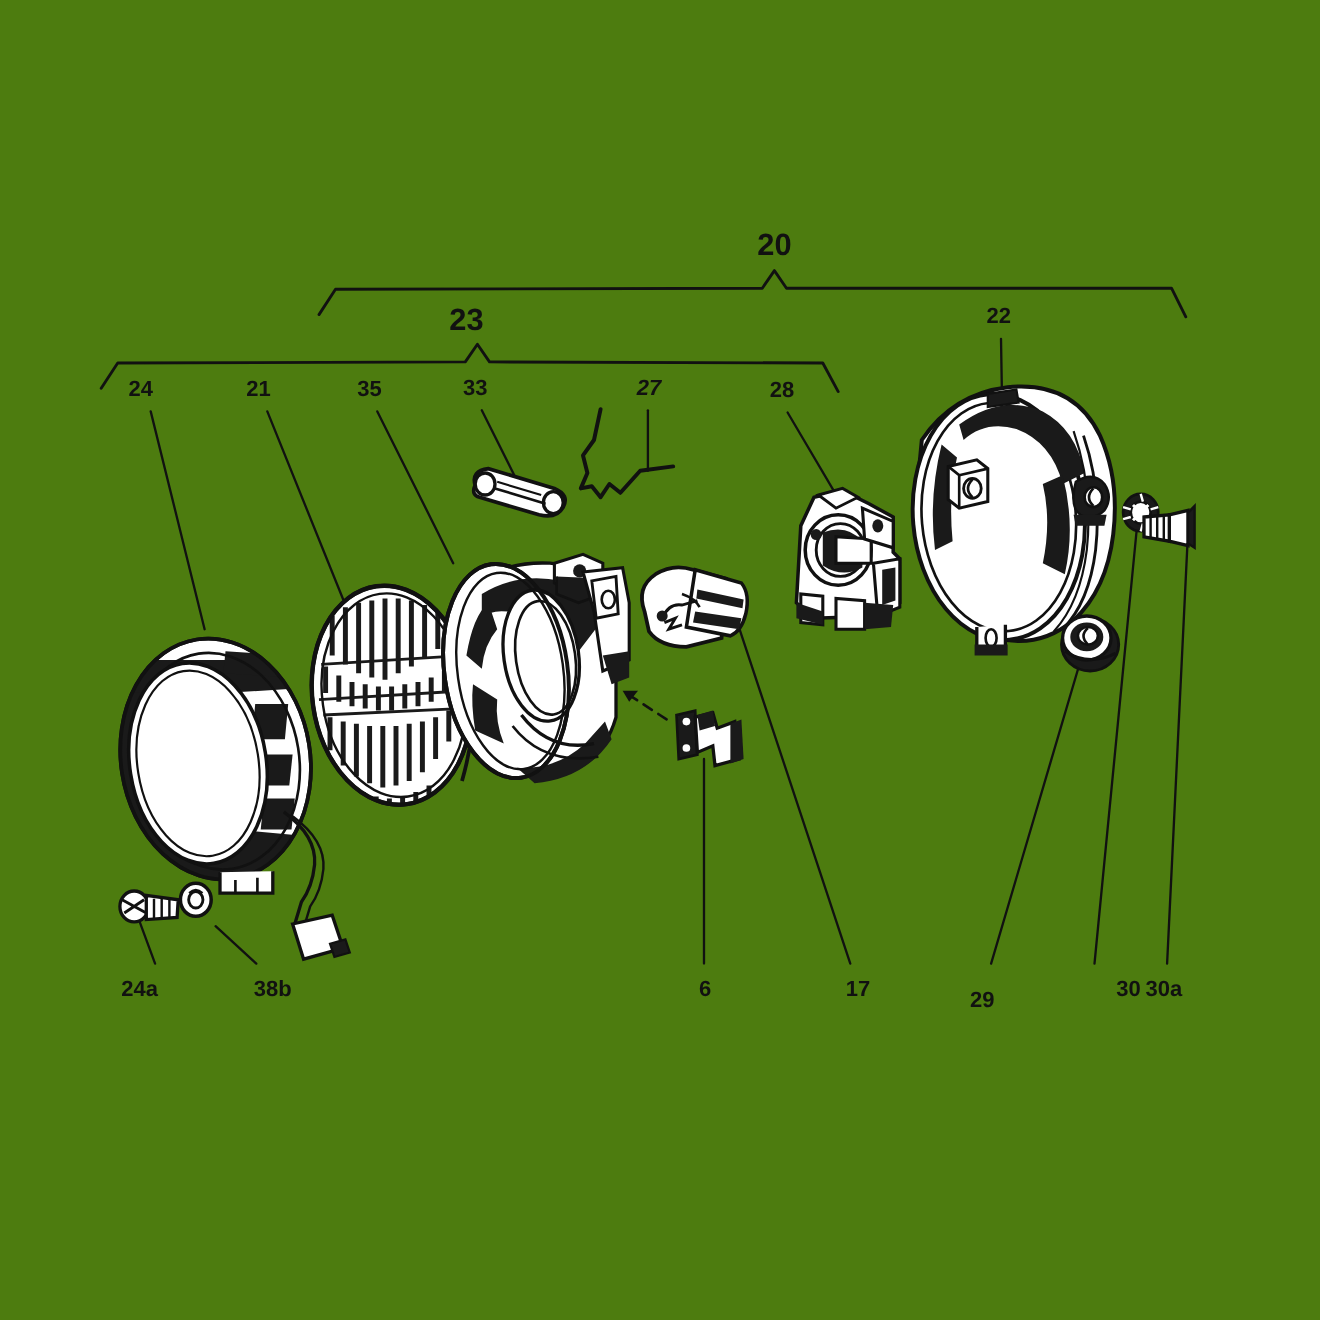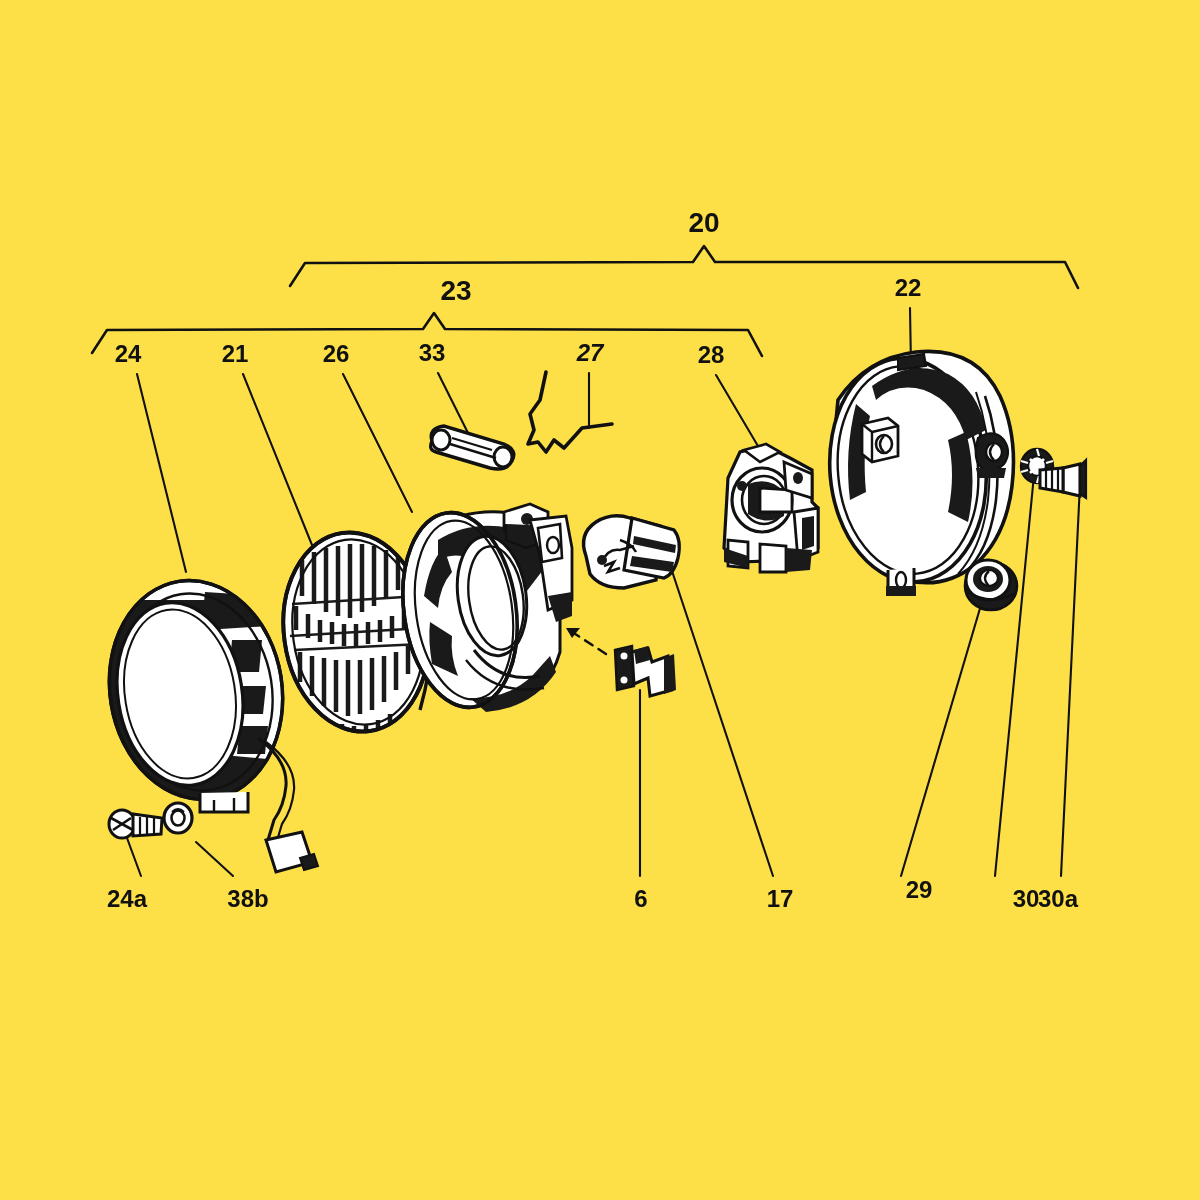--- a/index.html
+++ b/index.html
@@ -8,36 +8,36 @@
     padding: 0;
     background: #ffffff;
   }
   body {
     font-family: "Liberation Sans", sans-serif;
   }
   #page {
     position: relative;
     width: 1200px;
     height: 1200px;
-    background: #fde047;
+    background: #4d7c0f;
     overflow: hidden;
   }
   #diagram-svg {
     position: absolute;
     left: 0;
     top: 0;
     width: 1200px;
     height: 1200px;
     display: block;
   }
   .callout-label {
     position: absolute;
     font-family: "Liberation Sans", sans-serif;
     font-weight: bold;
-    font-size: 24px;
+    font-size: 20px;
     color: #111111;
     letter-spacing: 0px;
     white-space: nowrap;
     line-height: 1;
     transform: translate(-50%, -50%);
     user-select: none;
   }
   .callout-label.group-label {
     font-size: 28px;
   }
@@ -312,31 +312,31 @@
     <g>
       <path d="M 1063 468 L 1063 492 L 1080 496 L 1080 464 Z" fill="#ffffff" stroke="#111111" stroke-width="3"></path>
       <path d="M 1080 466 L 1086 460 L 1086 498 L 1080 494 Z" fill="#1a1a1a" stroke="#111111" stroke-width="2.2"></path>
       <path d="M 1040 470 L 1063 468 L 1063 492 L 1040 488 Z" fill="#ffffff" stroke="#111111" stroke-width="3"></path>
       <path d="M 1046 470 L 1046 489 M 1052 469 L 1052 490 M 1058 469 L 1058 491" stroke="#111111" stroke-width="2.2" fill="none"></path>
     </g>
 
   </svg>
 
   <div class="callout-label group-label" style="left:704px; top:223px;">20</div>
-  <div class="callout-label group-label" style="left:456px; top:291px;text-align:center;">23</div>
+  <div class="callout-label group-label" style="left:424px; top:291px;text-align:center;">23</div>
 
   <div class="callout-label" style="left:128px; top:354px;">24</div>
   <div class="callout-label" style="left:235px; top:354px;">21</div>
-  <div class="callout-label" style="left:336px; top:354px;">26</div>
+  <div class="callout-label" style="left:336px; top:354px;">35</div>
   <div class="callout-label" style="left:432px; top:353px;">33</div>
   <div class="callout-label" style="left:590px; top:353px;font-style:italic;">27</div>
   <div class="callout-label" style="left:711px; top:355px;">28</div>
   <div class="callout-label" style="left:908px; top:288px;">22</div>
 
   <div class="callout-label" style="left:127px; top:899px;">24a</div>
   <div class="callout-label" style="left:248px; top:899px;">38b</div>
   <div class="callout-label" style="left:641px; top:899px;">6</div>
   <div class="callout-label" style="left:780px; top:899px;">17</div>
-  <div class="callout-label" style="left:893px; top:890px;margin-left:26px;">29</div>
+  <div class="callout-label" style="left:893px; top:909px;">29</div>
   <div class="callout-label" style="left:990px; top:899px;margin-left:36px;">30</div>
   <div class="callout-label" style="left:1058px; top:899px;">30a</div>
 
 </div>
 
 </body></html>

